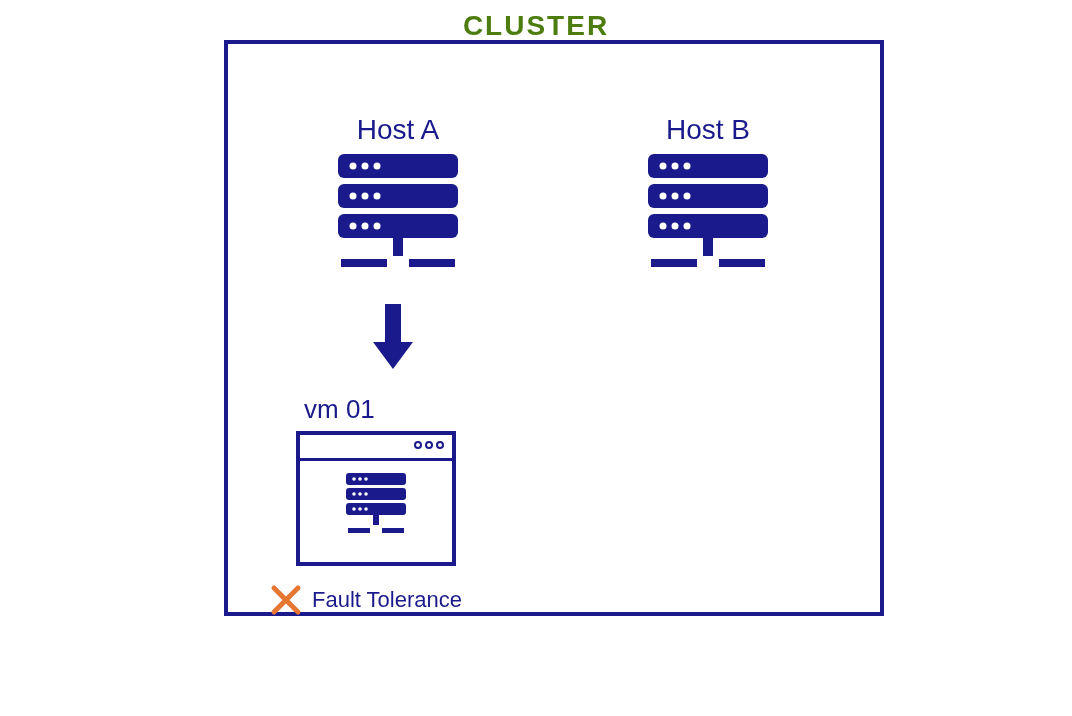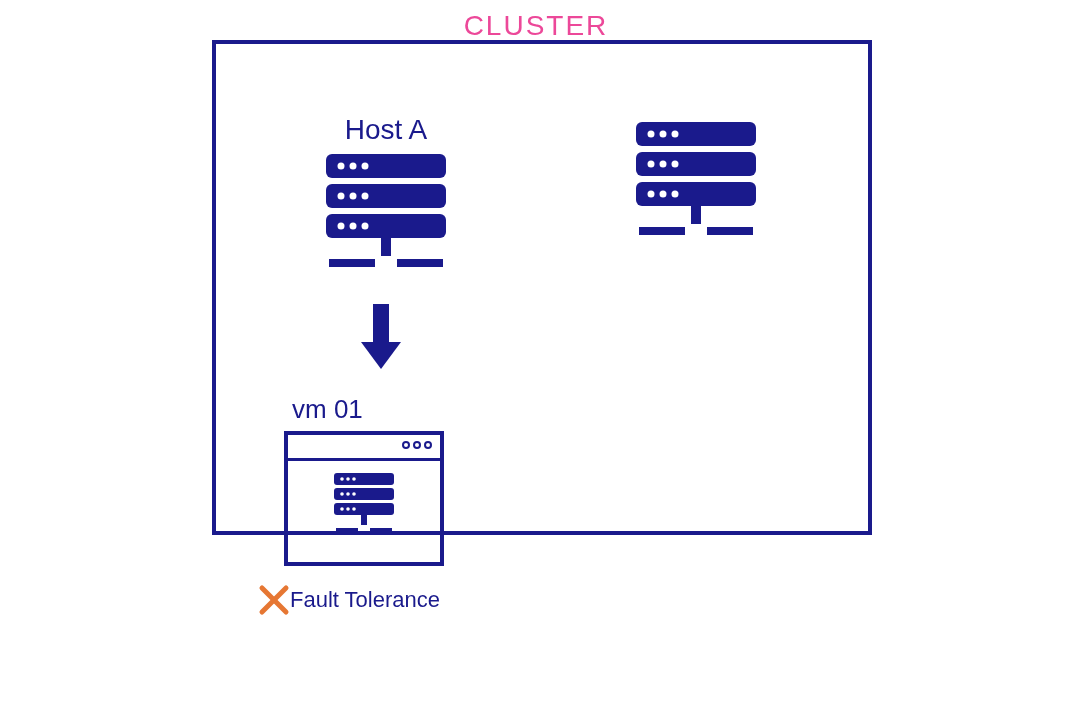--- a/index.html
+++ b/index.html
@@ -6,30 +6,31 @@
     body {
       font-family: 'Segoe UI', Tahoma, Geneva, Verdana, sans-serif;
       width: 1072px;
       height: 716px;
       position: relative;
       background: white;
     }
     .cluster-title {
       text-align: center;
       font-size: 28px;
-      color: #ec4899;
+      color: #4d7c0f;
       letter-spacing: 2px;
       margin-top: 10px;
+      font-weight: bold;
     }
     .cluster-box {
       position: absolute;
-      left: 212px;
+      left: 224px;
       top: 40px;
       width: 660px;
-      height: 495px;
+      height: 576px;
       border: 4px solid #1a1a8c;
     }
     .host-label {
       font-size: 28px;
       color: #1a1a8c;
       text-align: center;
     }
     .host-a-block {
       position: absolute;
       left: 90px;
@@ -97,20 +98,21 @@
       width: 70px;
       height: 65px;
       margin: 12px auto 0 auto;
     }
     .fault-row {
       position: absolute;
       left: 42px;
       top: 540px;
       display: flex;
       align-items: center;
+      gap: 10px;
     }
     .x-icon {
       width: 32px;
       height: 32px;
     }
     .fault-label {
       font-size: 22px;
       color: #1a1a8c;
     }
   </style>
@@ -137,20 +139,21 @@
           <circle cx="32" cy="72" r="3.5" fill="white"></circle>
           <circle cx="44" cy="72" r="3.5" fill="white"></circle>
         <rect x="60" y="84" width="10" height="18" fill="#1a1a8c"></rect>
         <rect x="8" y="105" width="46" height="8" fill="#1a1a8c"></rect>
         <rect x="76" y="105" width="46" height="8" fill="#1a1a8c"></rect>
       </svg>
     </div>
   </div>
 
   <div class="host-b-block">
+    <div class="host-label">Host B</div>
     <div class="server-icon">
       <svg viewBox="0 0 130 120" width="130" height="120">
         <rect x="5" y="0" width="120" height="24" rx="6" fill="#1a1a8c"></rect>
         <circle cx="20" cy="12" r="3.5" fill="white"></circle>
           <circle cx="32" cy="12" r="3.5" fill="white"></circle>
           <circle cx="44" cy="12" r="3.5" fill="white"></circle>
         <rect x="5" y="30" width="120" height="24" rx="6" fill="#1a1a8c"></rect>
         <circle cx="20" cy="42" r="3.5" fill="white"></circle>
           <circle cx="32" cy="42" r="3.5" fill="white"></circle>
           <circle cx="44" cy="42" r="3.5" fill="white"></circle>

